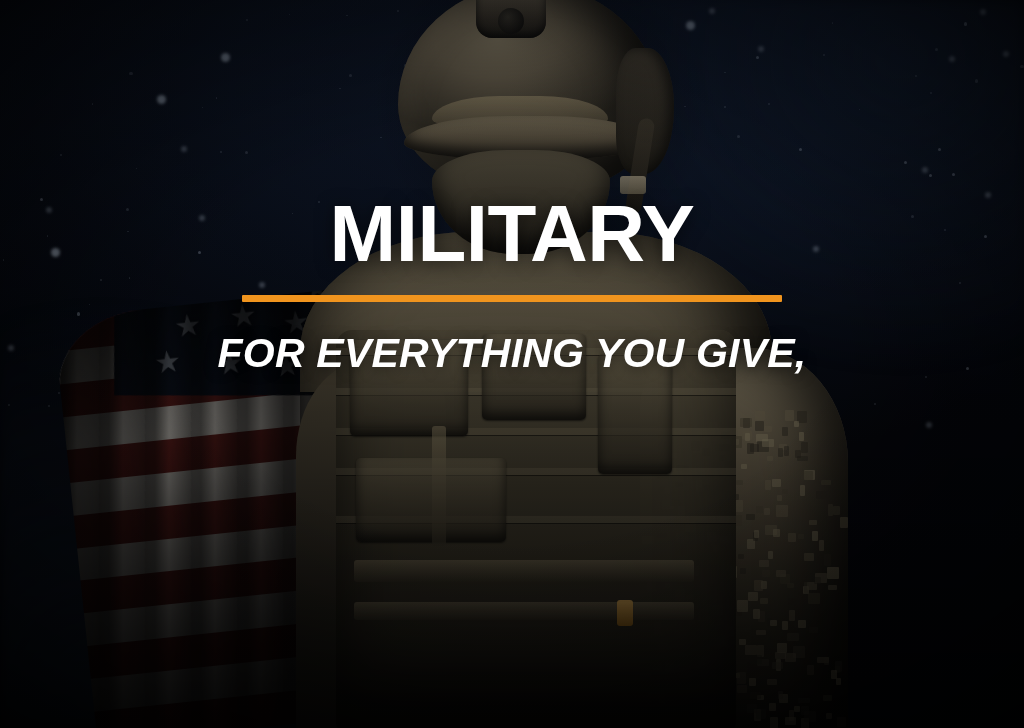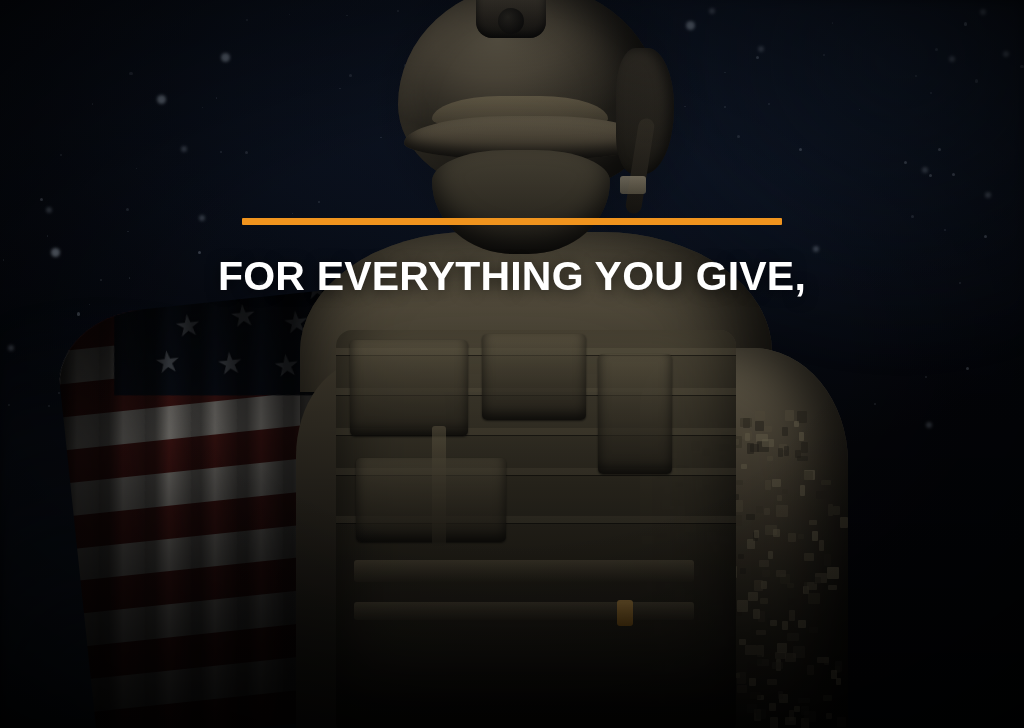--- a/index.html
+++ b/index.html
@@ -288,21 +288,21 @@
     margin: 26px 0 0 0;
     color: #ffffff;
     font-weight: 700;
     font-size: 41px;
     line-height: 1.22;
     letter-spacing: .2px;
     text-align: center;
     text-transform: uppercase;
     text-shadow: 0 2px 14px rgba(0,0,0,.6);
   }
-  .subhead span { display: block; }
+  .subhead span { display: block; font-style: italic; }
 </style>
 </head>
 <body>
 
 <div id="banner">
 
   <div class="layer sky"></div>
   <div class="layer sweep"></div>
 
   <div class="layer stars" id="starfield">
@@ -739,20 +739,21 @@
   <div class="headset"></div>
   <div class="headset-arm"></div>
   <div class="patch"></div>
   <div class="mask"></div>
 
   <div class="layer grade"></div>
 
   <div class="content">
 
     <h1 class="headline" id="headline-block">
+      <span class="l1">MILITARY</span>
     </h1>
 
     <div class="divider"></div>
 
     <p class="subhead">
       <span>FOR EVERYTHING YOU GIVE,</span>
     </p>
 
   </div>
 </div>

